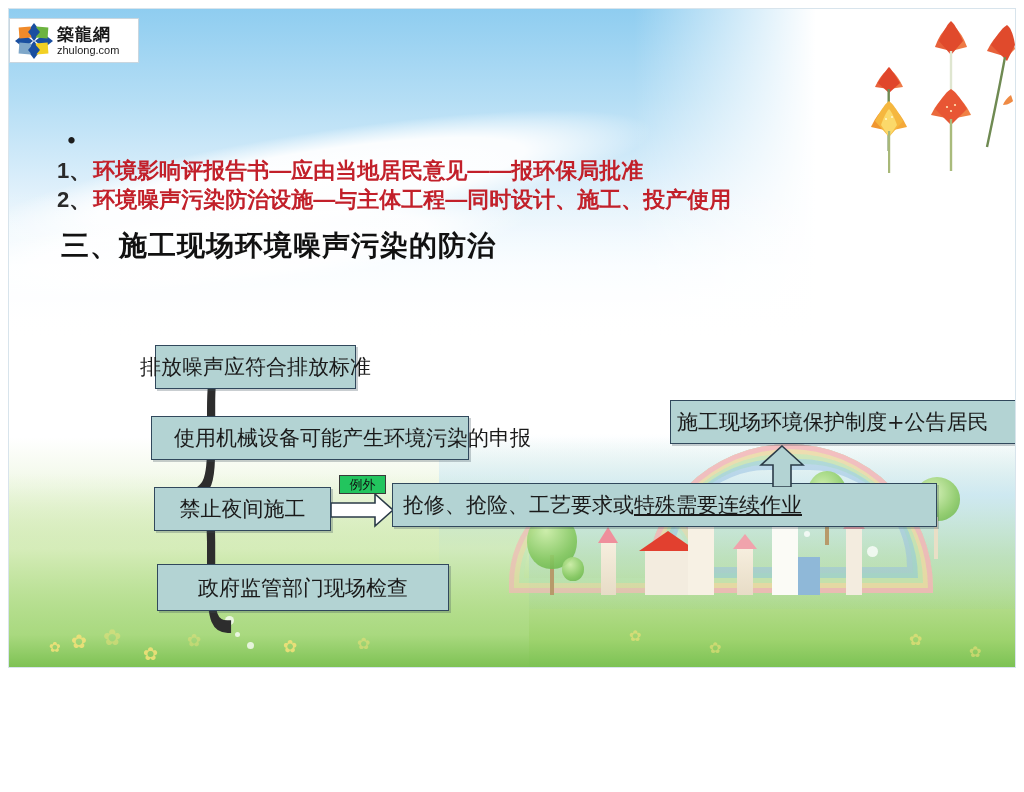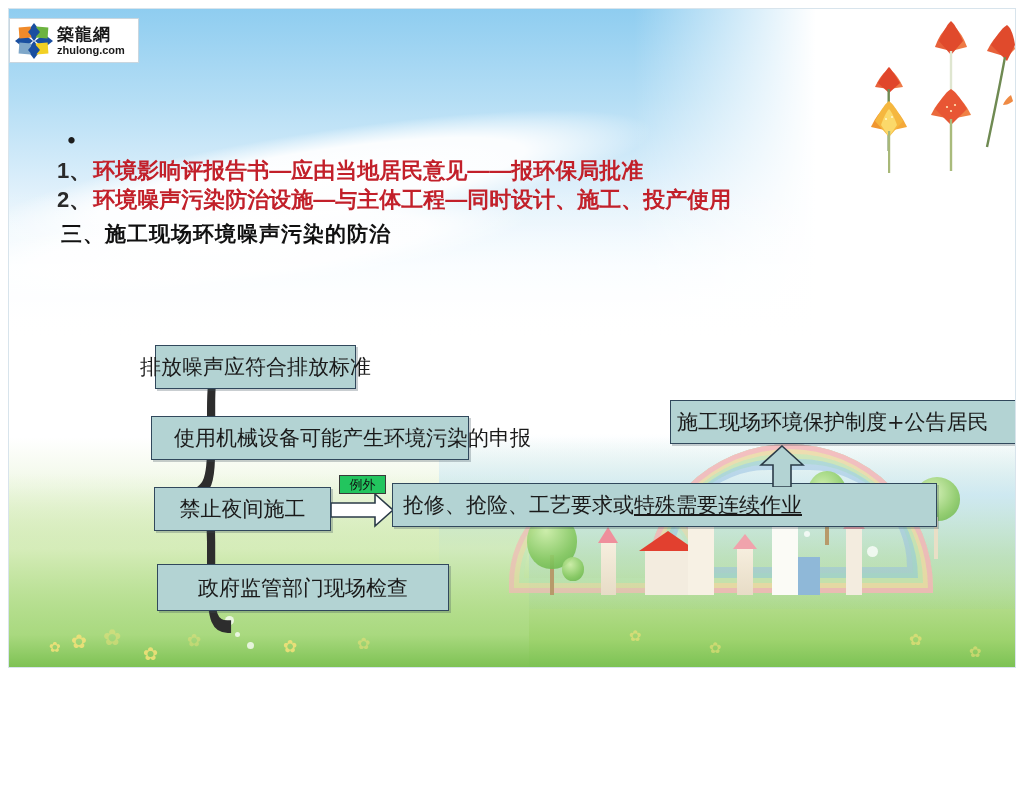--- a/index.html
+++ b/index.html
@@ -107,21 +107,21 @@
     display: flex; align-items: center; padding-left: 4px;
   }
   .logo-mark { width: 40px; height: 38px; flex: 0 0 40px; position: relative; }
   .logo-text { margin-left: 3px; line-height: 1; }
   .logo-cn {
     font-family: "DejaVu Serif", "Liberation Serif", serif;
     font-weight: bold; font-size: 17px; color: #1a1a1a; letter-spacing: 1px;
   }
   .logo-en {
     font-family: "Liberation Sans", sans-serif;
-    font-weight: bold; font-size: 11px; color: #1a1a1a; margin-top: 2px;
+    font-weight: normal; font-size: 11px; color: #1a1a1a; margin-top: 2px;
   }
 
   
   #title {
     position: absolute; left: 0; top: 34px; width: 1008px;
     text-align: center;
     font-family: "DejaVu Serif", "Liberation Serif", serif;
     font-size: 38px; font-weight: normal;
     color: #2b2b9e; letter-spacing: 2px;
     text-shadow: 1px 1px 1px rgba(255,255,255,0.8);
@@ -141,23 +141,23 @@
   .line-num {
     display: flex; align-items: baseline;
     padding-left: 48px; margin-top: 2px;
     font-family: "Liberation Sans", sans-serif;
     font-size: 22px; line-height: 1.25; font-weight: bold;
   }
   .num-idx { color: #2a2a2a; margin-right: 2px; font-weight: bold; }
   .red-txt { color: #c2202a; }
 
   .line-head3 {
-    padding-left: 52px; margin-top: 6px;
+    padding-left: 52px; margin-top: 13px;
     font-family: "Liberation Sans", sans-serif;
-    font-size: 21px; font-weight: bold; color: #111111; letter-spacing: 1px;
+    font-size: 28px; font-weight: bold; color: #111111; letter-spacing: 1px;
   }
 
   
   #diagram { position: absolute; left: 0; top: 0; width: 1008px; height: 660px; }
 
   .dbox {
     position: absolute;
     background: #b3d3d3;
     border: 1.5px solid #31485c;
     box-shadow: 2px 2px 0 rgba(60,80,90,0.28);

